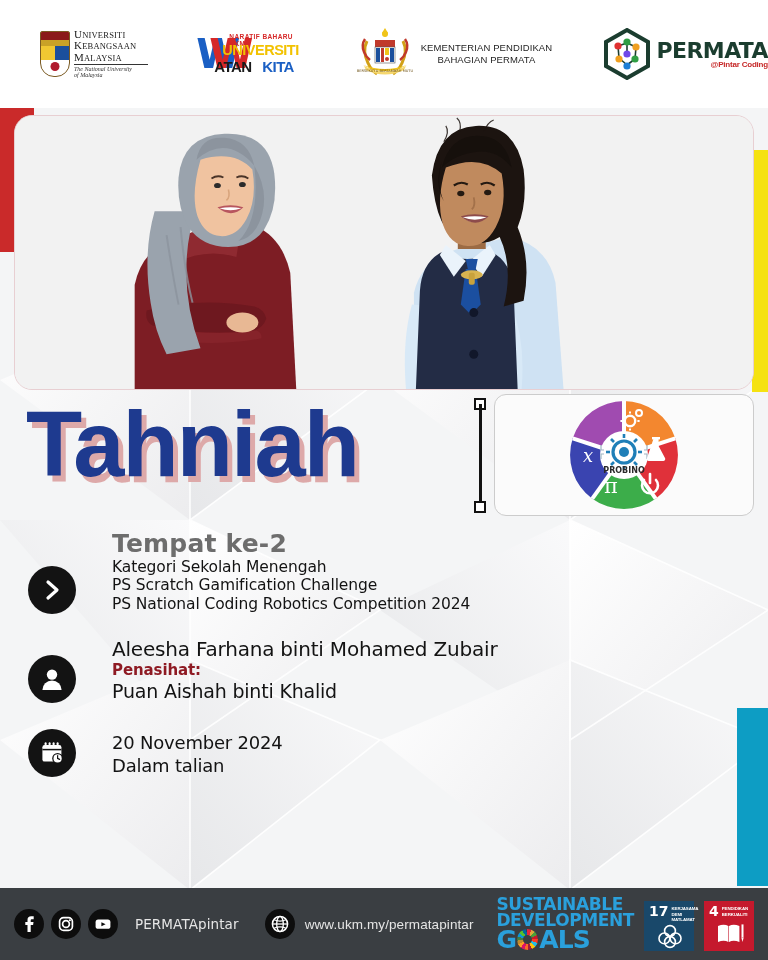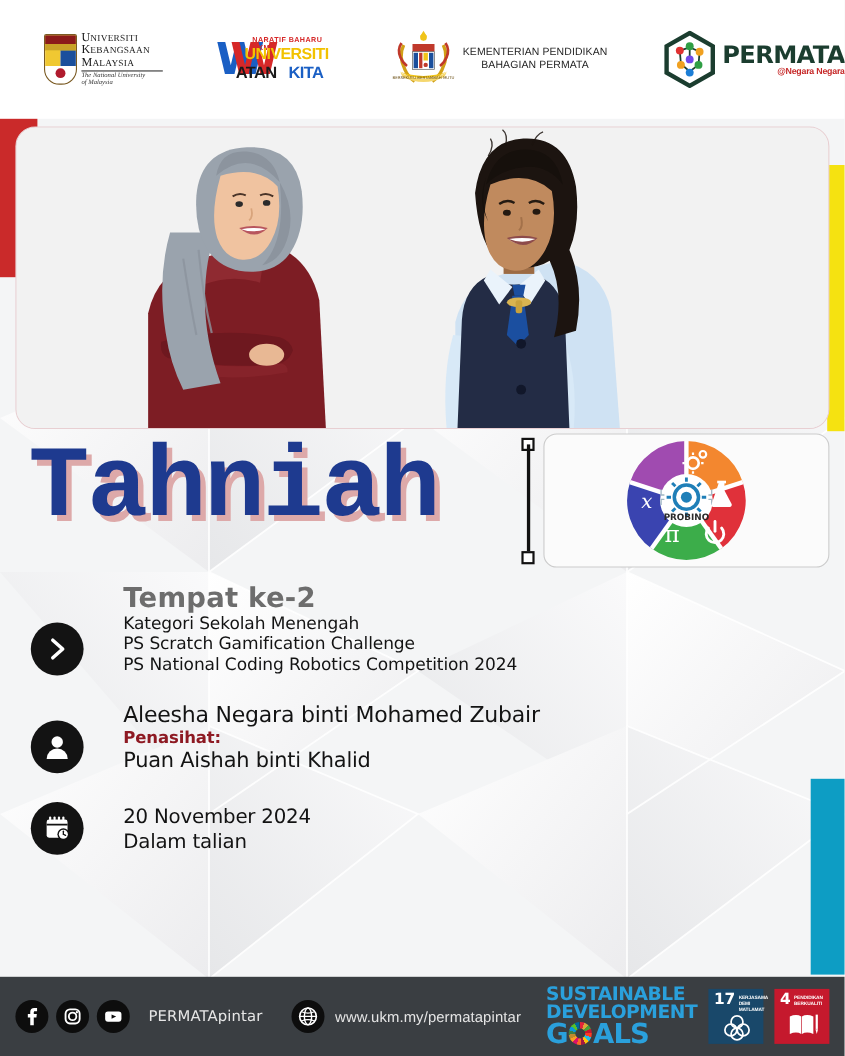--- a/index.html
+++ b/index.html
@@ -173,21 +173,21 @@
     z-index: 5;
     overflow: hidden;
   }
   .photo-card svg { display: block; width: 100%; height: 100%; }
 
   
   .tahniah {
     position: absolute;
     left: 26px; top: 398px;
     z-index: 6;
-    font-family: Liberation Mono, monospace;
+    font-family: Liberation Sans, sans-serif;
     font-weight: bold;
     font-size: 92px;
     line-height: 92px;
     letter-spacing: -2px;
     color: #1e3a8f;
     text-shadow: 5px 6px 0 #dda9a9;
   }
 
   
   .handle-line {
@@ -304,21 +304,21 @@
     font-family: "DejaVu Sans", sans-serif; letter-spacing: .1px;
   }
   .web-wrap { display: flex; align-items: center; gap: 10px; margin-left: 26px; }
   .web-text {
     color: #e5e5e5; font-size: 13.5px;
     font-family: Liberation Sans, sans-serif; letter-spacing: .1px;
   }
 
   .sdg-wrap {
     margin-left: auto;
-    display: flex; align-items: center; gap: 10px;
+    display: flex; align-items: flex-end; gap: 10px;
   }
   .sdg-word { line-height: .92; }
   .sdg-word .l1, .sdg-word .l2 {
     font-family: "DejaVu Sans", sans-serif;
     font-weight: bold; color: #2aa0dc; display: block;
     letter-spacing: -.4px;
   }
   .sdg-word .l1 { font-size: 17px; }
   .sdg-word .l2 { font-size: 17px; }
   .sdg-word .l3 {
@@ -486,21 +486,21 @@
           <circle cx="26" cy="14" r="3.6" fill="#2f9e44"></circle>
           <circle cx="35" cy="19" r="3.6" fill="#f0a020"></circle>
           <circle cx="26" cy="26" r="3.6" fill="#7048e8"></circle>
           <circle cx="18" cy="31" r="3.6" fill="#f0a020"></circle>
           <circle cx="34" cy="31" r="3.6" fill="#2f9e44"></circle>
           <circle cx="26" cy="38" r="3.6" fill="#1c7ed6"></circle>
         </svg>
       </div>
       <div class="permata-words">
         <span class="pm">PERMATA</span>
-        <span class="tag">@Negara Negara</span>
+        <span class="tag">@Pintar Coding</span>
       </div>
     </div>
   </div>
 
   <div class="photo-card">
     <svg viewBox="0 0 740 275" preserveAspectRatio="none" aria-hidden="true">
       <rect x="0" y="0" width="740" height="275" fill="#f2f2f2"></rect>
 
       <g>
 
@@ -684,21 +684,21 @@
     </div>
 
     <div class="row row-person">
       <div class="badge">
         <svg width="26" height="26" viewBox="0 0 26 26" aria-hidden="true">
           <circle cx="13" cy="8.6" r="5.2" fill="#ffffff"></circle>
           <path d="M3.4 24 a9.6 9.6 0 0 1 19.2 0 Z" fill="#ffffff"></path>
         </svg>
       </div>
       <div class="row-text">
-        <div class="person-name">Aleesha Negara binti Mohamed Zubair</div>
+        <div class="person-name">Aleesha Farhana binti Mohamed Zubair</div>
         <div class="advisor-label">Penasihat:</div>
         <div class="advisor-name">Puan Aishah binti Khalid</div>
       </div>
     </div>
 
     <div class="row row-event">
       <div class="badge">
         <svg width="26" height="26" viewBox="0 0 26 26" aria-hidden="true">
           <g fill="#ffffff">
             <rect x="3.4" y="5" width="19" height="16.6" rx="2.2"></rect>

